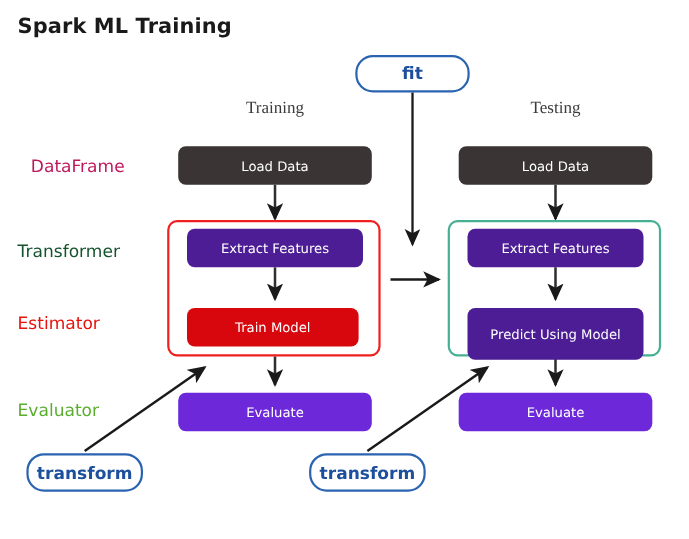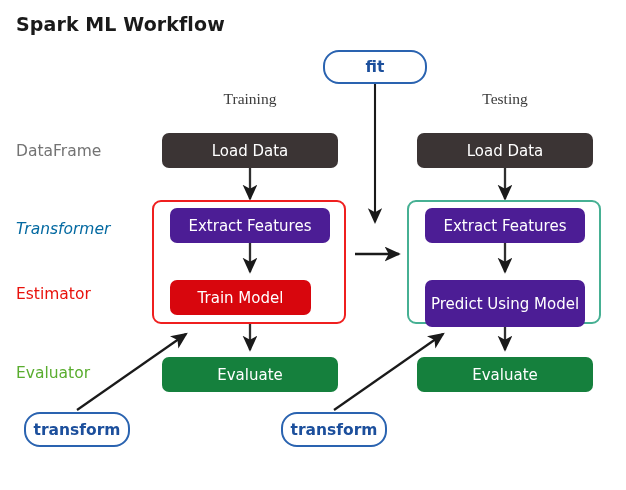--- a/index.html
+++ b/index.html
@@ -40,45 +40,45 @@
     font-family: Liberation Serif, serif;
   }
   #header-training { left: 162px; top: 90px; width: 176px; }
   #header-testing  { left: 417px; top: 90px; width: 176px; }
 
   
   .row-label {
     font-size: 15.5px;
     white-space: nowrap;
   }
-  #label-dataframe   { left: 16px; top: 142px; color: #737373; }
-  #label-transformer { left: 16px; top: 220px; color: #0369a1; font-style: italic; }
+  #label-dataframe   { left: 28px; top: 142px; color: #be185d; }
+  #label-transformer { left: 16px; top: 220px; color: #14532d; }
   #label-estimator   { left: 16px; top: 285px; color: #e8120c; text-align: right; }
   #label-evaluator   { left: 16px; top: 364px; color: #5aad2f; }
 
   
   .box {
     border-radius: 7px;
     display: flex;
     align-items: center;
     justify-content: center;
     color: #ffffff;
-    font-size: 15px;
+    font-size: 12px;
     box-sizing: border-box;
     white-space: nowrap;
   }
   .box-dark  { background: #3b3434; }
   .box-teal  { background: #4c1d95; }
   .box-red   { background: #d8060d; }
-  .box-green { background: #15803d; }
+  .box-green { background: #6d28d9; }
 
   
   #box-load-train    { left: 162px; top: 133px; width: 176px; height: 35px; }
   #box-extract-train { left: 170px; top: 208px; width: 160px; height: 35px; }
-  #box-train-model   { left: 170px; top: 280px; width: 141px; height: 35px; }
+  #box-train-model   { left: 170px; top: 280px; width: 156px; height: 35px; }
   #box-eval-train    { left: 162px; top: 357px; width: 176px; height: 35px; }
 
   
   #box-load-test     { left: 417px; top: 133px; width: 176px; height: 35px; }
   #box-extract-test  { left: 425px; top: 208px; width: 160px; height: 35px; }
   #box-predict-test  { left: 425px; top: 280px; width: 160px; height: 47px; }
   #box-eval-test     { left: 417px; top: 357px; width: 176px; height: 35px; }
 
   
   .group {
@@ -118,21 +118,21 @@
     left: 0; top: 0;
     width: 626px; height: 490px;
     pointer-events: none;
   }
 </style>
 </head>
 <body>
 
 <div id="canvas">
 
-  <div class="abs" id="title">Spark ML Workflow</div>
+  <div class="abs" id="title">Spark ML Training</div>
 
   <div class="abs col-header" id="header-training">Training</div>
   <div class="abs col-header" id="header-testing">Testing</div>
 
   <div class="abs row-label" id="label-dataframe">DataFrame</div>
   <div class="abs row-label" id="label-transformer">Transformer</div>
   <div class="abs row-label" id="label-estimator">Estimator</div>
   <div class="abs row-label" id="label-evaluator">Evaluator</div>
 
   <svg class="abs" id="arrows" viewBox="0 0 626 490" xmlns="http://www.w3.org/2000/svg">

